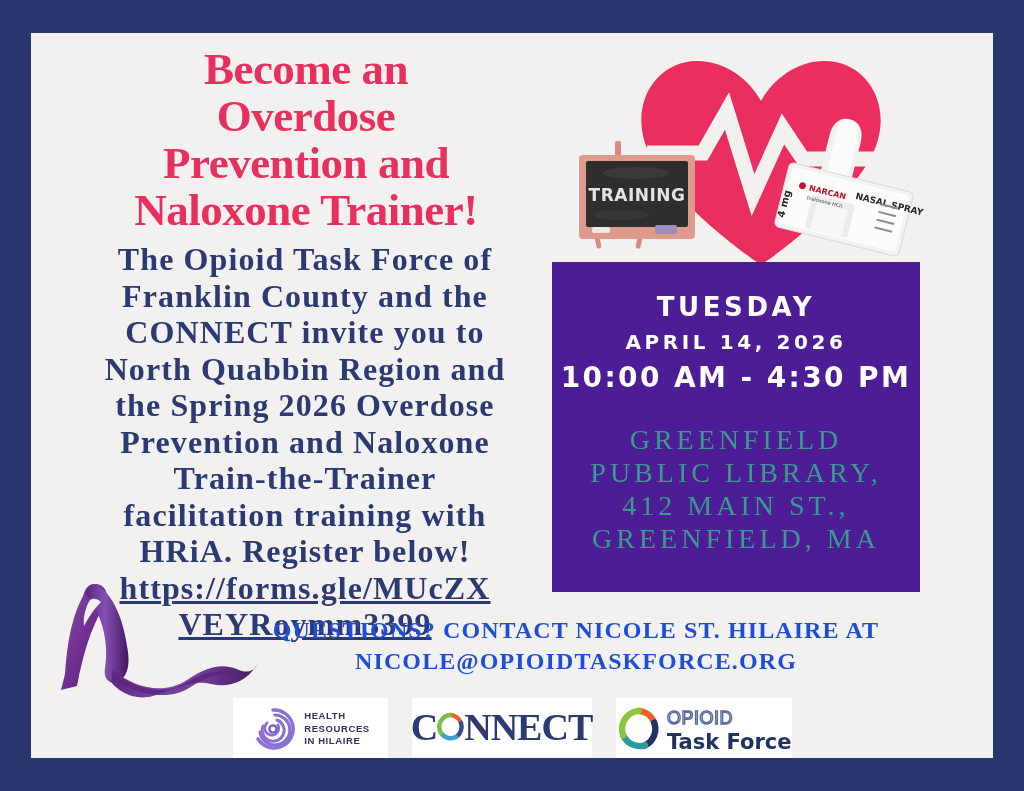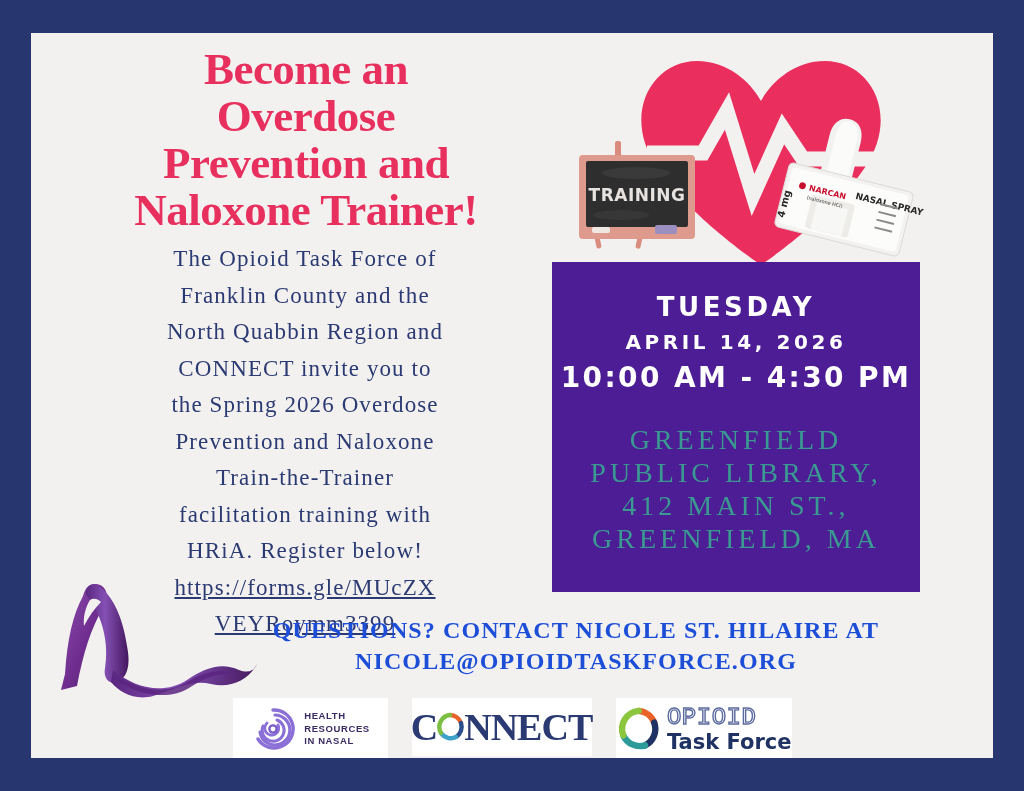--- a/index.html
+++ b/index.html
@@ -51,22 +51,22 @@
 
   
   #body-text {
     position: absolute;
     left: 24px;
     top: 208px;
     width: 500px;
     text-align: center;
     color: #2B3A72;
     font-family: "Liberation Serif", serif;
-    font-weight: normal;
-    font-size: 23px;
+    font-weight: bold;
+    font-size: 32px;
     line-height: 36.5px;
     letter-spacing: 1.1px;
   }
   #body-text .bt-line { display: block; white-space: nowrap; }
   #body-text .url-line {
     display: block;
     text-decoration: underline;
     text-underline-offset: 2px;
     white-space: nowrap;
   }
@@ -164,22 +164,22 @@
     align-items: center;
     font-family: "Liberation Serif", serif;
     font-weight: bold;
     font-size: 38px;
     letter-spacing: -1px;
     color: #2B3A72;
     line-height: 38px;
   }
 
   .otf-text-top {
-    font-family: Liberation Mono, monospace;
-    font-size: 24px;
+    font-family: Liberation Sans, sans-serif;
+    font-size: 18px;
     line-height: 26px;
     letter-spacing: 0.5px;
     color: #FFFFFF;
     -webkit-text-stroke: 1.4px #5C6B9E;
     white-space: nowrap;
   }
   .otf-text-bottom {
     font-family: "DejaVu Sans", sans-serif;
     font-weight: bold;
     font-size: 21px;
@@ -267,22 +267,22 @@
     <div id="headline">
       <span class="hl-line">Become an</span>
       <span class="hl-line">Overdose</span>
       <span class="hl-line">Prevention and</span>
       <span class="hl-line">Naloxone Trainer!</span>
     </div>
 
     <div id="body-text">
       <span class="bt-line">The Opioid Task Force of</span>
       <span class="bt-line">Franklin County and the</span>
+      <span class="bt-line">CONNECT invite you to</span>
       <span class="bt-line">North Quabbin Region and</span>
-      <span class="bt-line">CONNECT invite you to</span>
       <span class="bt-line">the Spring 2026 Overdose</span>
       <span class="bt-line">Prevention and Naloxone</span>
       <span class="bt-line">Train-the-Trainer</span>
       <span class="bt-line">facilitation training with</span>
       <span class="bt-line">HRiA. Register below!</span>
       <span class="url-line">https://forms.gle/MUcZX</span>
       <span class="url-line">VEYRoymm3399</span>
     </div>
 
     <div id="info-box">
@@ -338,21 +338,21 @@
             <path d="M23 4 A19 19 0 1 1 8 33" stroke-width="3.4"></path>
             <path d="M25 9 A15 15 0 1 1 10 26" stroke-width="3.2"></path>
             <path d="M27 14 A11 11 0 1 1 13 20" stroke-width="3"></path>
             <path d="M28 19 A7 7 0 1 1 17 17" stroke-width="2.8"></path>
             <circle cx="23" cy="23" r="3.6" stroke-width="2.4" stroke="#7A5BC8"></circle>
           </g>
         </svg>
         <div>
           <div class="hria-text">HEALTH</div>
           <div class="hria-text">RESOURCES</div>
-          <div class="hria-text">IN NASAL</div>
+          <div class="hria-text">IN HILAIRE</div>
         </div>
       </div>
 
       <div class="logo-card" id="logo-connect">
         <div class="connect-wrap">
           <span>C</span>
           <svg width="30" height="30" viewBox="0 0 30 30" xmlns="http://www.w3.org/2000/svg" style="margin:0 -1px 0 -2px;">
             <g fill="none" stroke-width="4.4" stroke-linecap="round">
               <path d="M15 3 A12 12 0 0 1 26 11" stroke="#E8622A"></path>
               <path d="M26 11 A12 12 0 0 1 21 25" stroke="#2B4E8C"></path>

